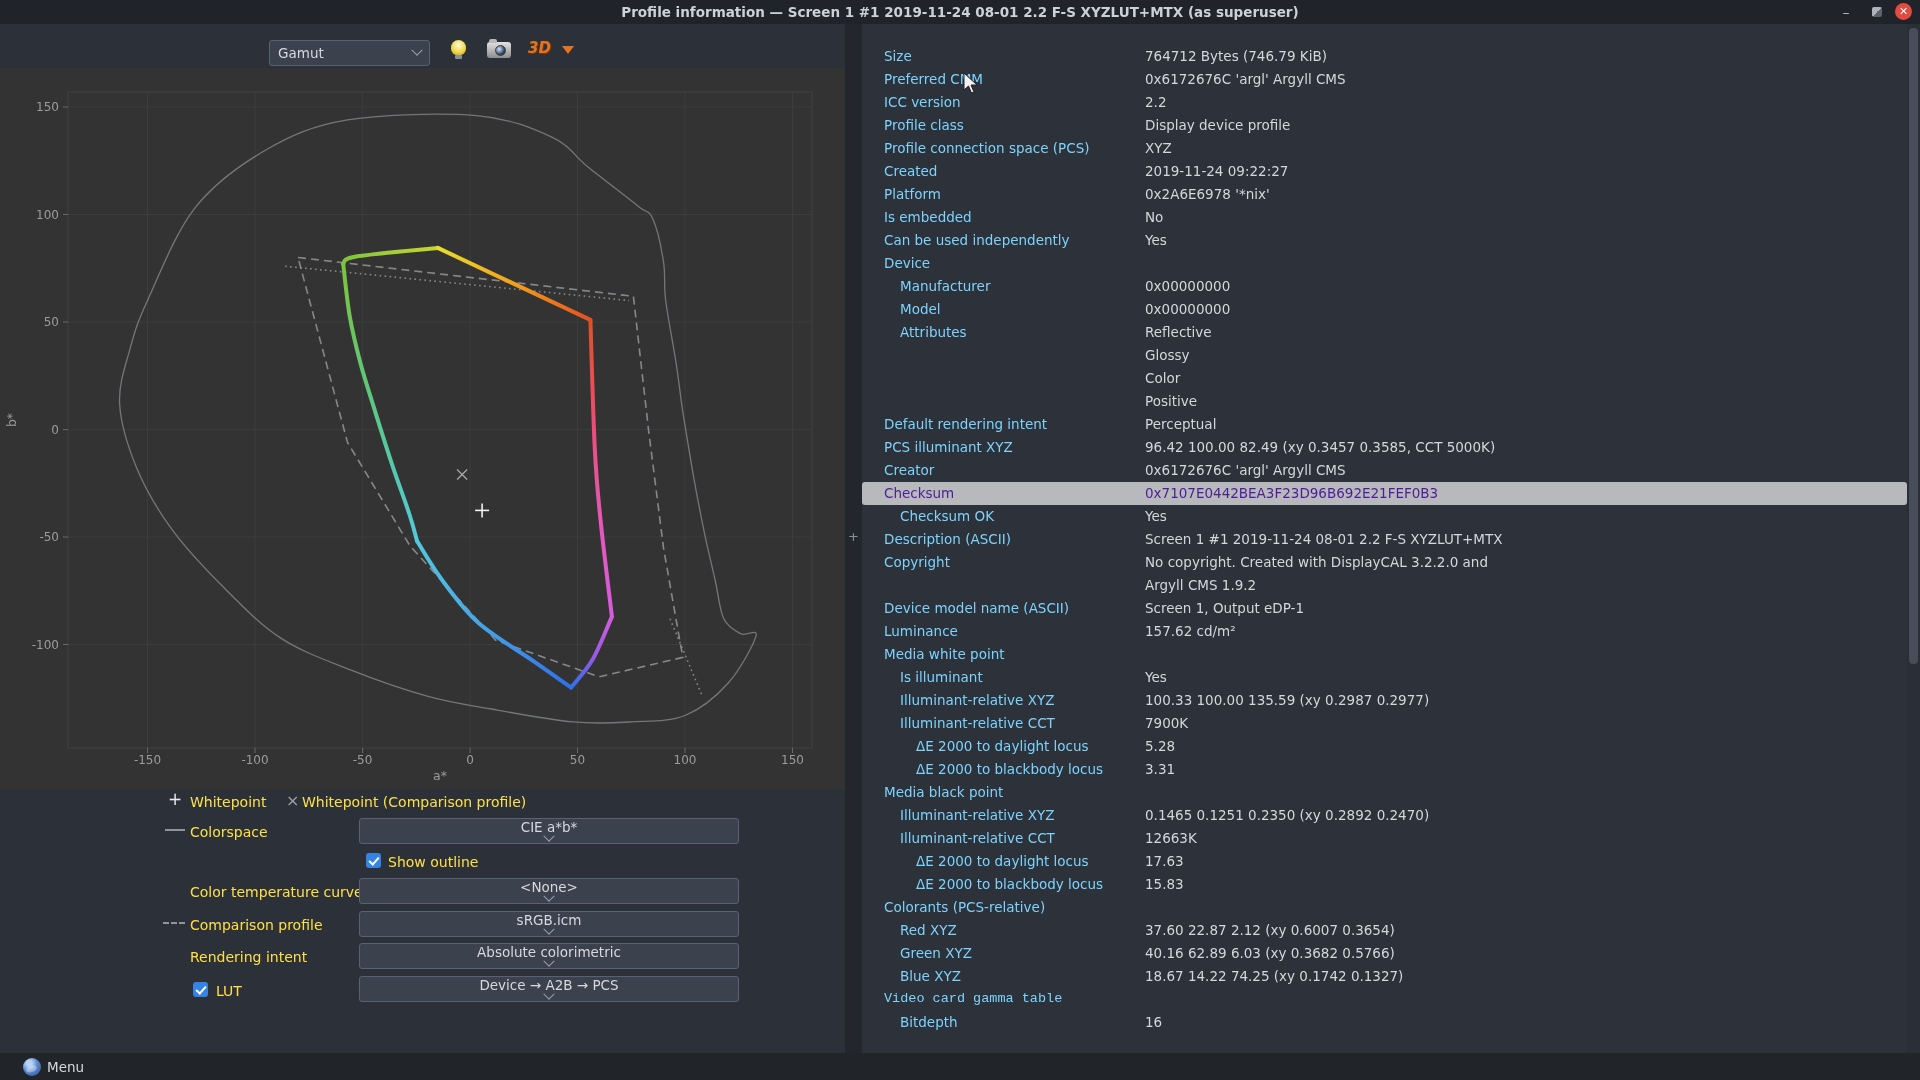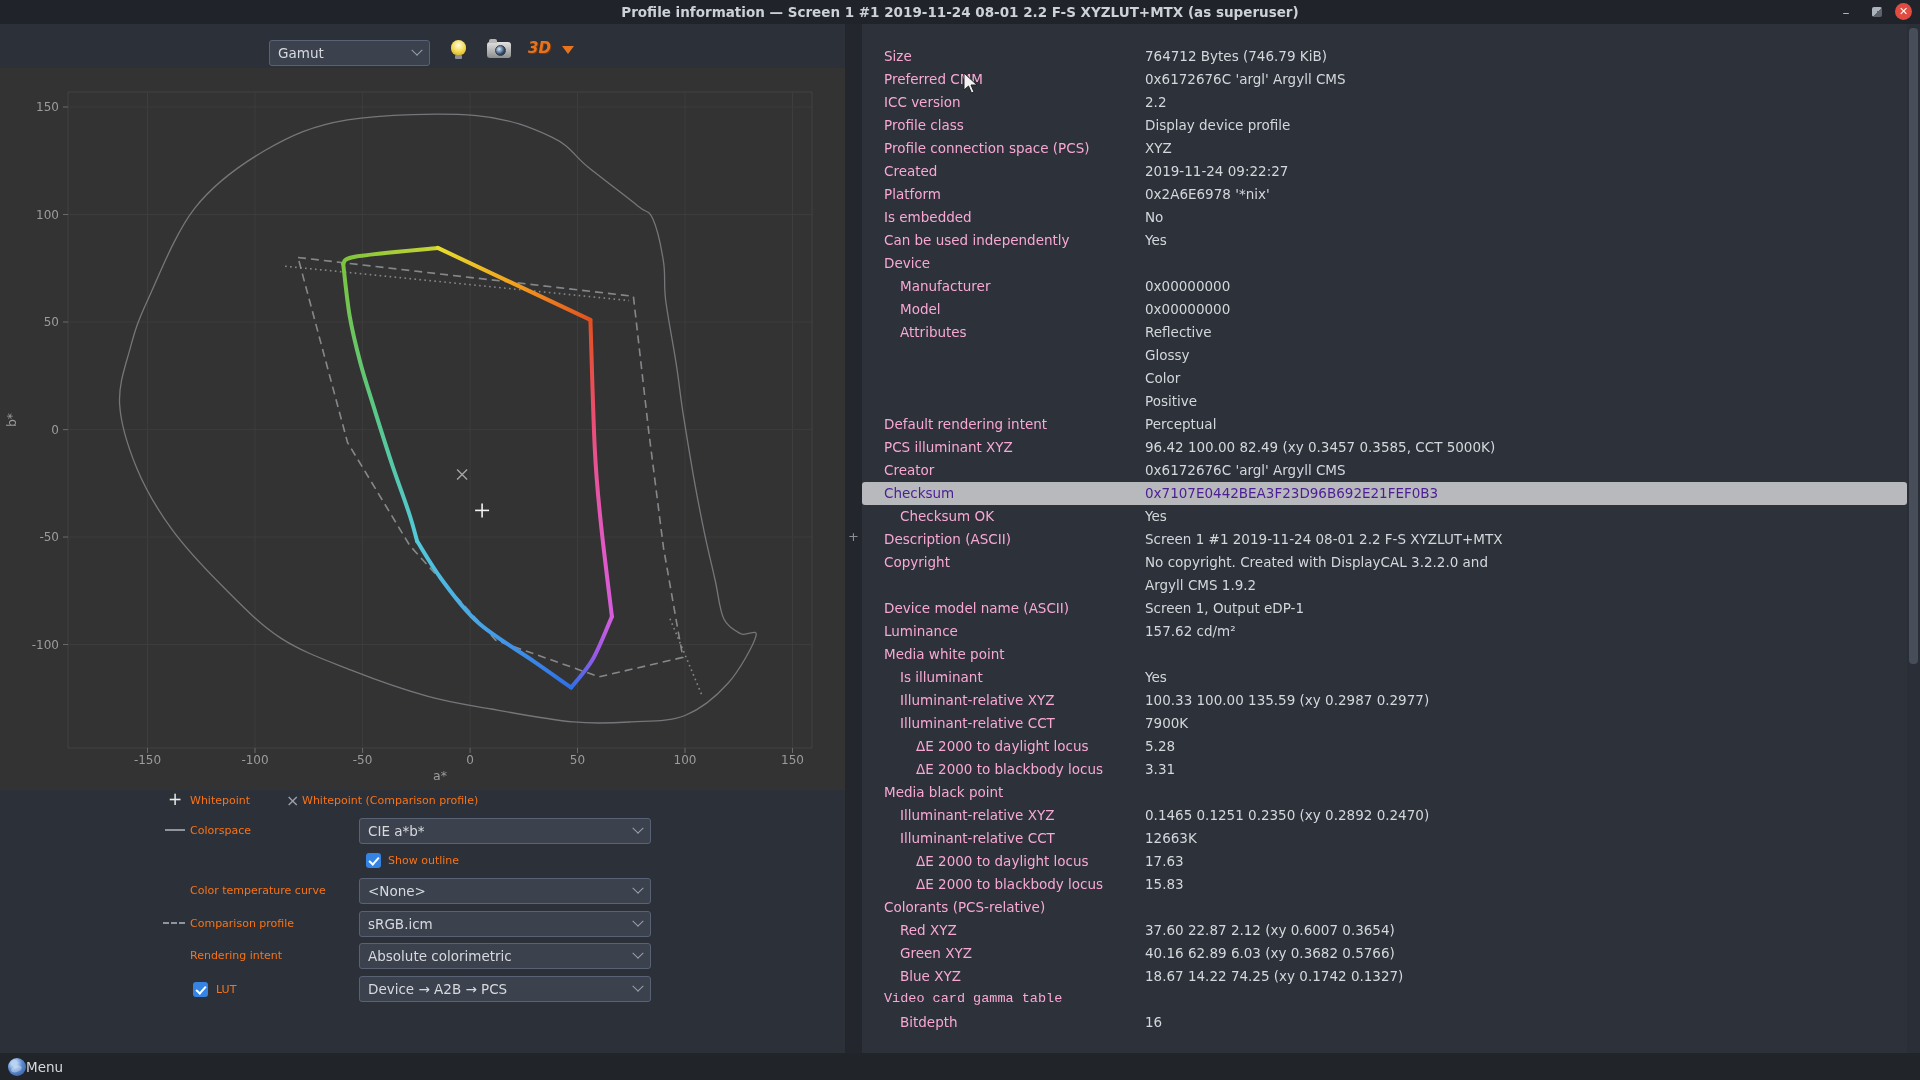--- a/index.html
+++ b/index.html
@@ -24,47 +24,47 @@
   .bulb-icon{left:451px;top:40px;width:15px;height:15px;border-radius:50% 50% 42% 42%;
     background:radial-gradient(circle at 50% 35%,#fffbe0,#f2d84a 55%,#c9a023);}
   .bulb-icon::after{content:'';position:absolute;left:4px;bottom:-4px;width:7px;height:4px;background:#8a8f98;border-radius:1px;}
   .camera-icon{left:487px;top:42px;width:24px;height:16px;border-radius:3px;background:linear-gradient(#e2e2e2,#8d8d8d);}
   .camera-icon::before{content:'';position:absolute;left:2px;top:-3px;width:8px;height:4px;background:#b9b9b9;border-radius:2px 2px 0 0;}
   .camera-icon::after{content:'';position:absolute;left:8px;top:3px;width:9px;height:9px;border-radius:50%;background:radial-gradient(circle at 35% 35%,#cfe6ff,#27415f 65%);border:1px solid #3a3a3a;}
   .threed-icon{left:528px;top:39px;font-size:15px;font-weight:800;font-style:italic;color:#e8731e;text-shadow:1px 1px 0 #7a3a0c;}
   .tri-icon{left:562px;top:46px;width:0;height:0;border-left:6px solid transparent;border-right:6px solid transparent;border-top:8px solid #e8731e;}
 
   
-  .ctl-label{font-size:11px;color:#f97316;white-space:nowrap;}
+  .ctl-label{font-size:14px;color:#fde047;white-space:nowrap;}
   .plus-glyph{color:#ececec;font-size:17px;line-height:16px;}
   .x-glyph{color:#9aa0a9;font-size:16px;line-height:16px;}
   .ln-solid{width:20px;border-top:2px solid #8f959e;}
   .ln-dash{width:22px;border-top:2px dashed #8f959e;}
   .cb{width:15px;height:15px;background:#3584e4;border-radius:3px;}
   .cb::after{content:'';position:absolute;left:5px;top:2px;width:4px;height:8px;border:solid #fff;border-width:0 2px 2px 0;transform:rotate(42deg);}
-  .ctl-dd{left:359px;width:292px;}
+  .ctl-dd{left:359px;width:380px;flex-direction:column;}
 
   
   #splitter{left:845px;top:24px;width:17px;height:1029px;background:#23262d;}
   #sash-glyph{left:3px;top:505px;color:#8a9097;font-size:13px;}
   #scrollbar{left:1907px;top:24px;width:13px;height:1029px;background:#2a2e36;}
   #scroll-thumb{left:2px;top:4px;width:9px;height:636px;background:#474e5a;border-radius:4px;}
 
   
   #info-panel{left:862px;top:24px;width:1045px;height:1029px;background:#2c313a;}
   #info-rows{left:0;top:21px;width:1045px;}
   .irow{position:relative;height:23px;}
-  .ilbl{position:absolute;top:3px;font-size:13.5px;color:#f9a8d4;white-space:nowrap;}
+  .ilbl{position:absolute;top:3px;font-size:13.5px;color:#7dd3fc;white-space:nowrap;}
   .ival{position:absolute;left:283px;top:3px;font-size:13.5px;color:#d4d7db;white-space:nowrap;}
   .irow.sel{background:#b7b9bc;border-radius:3px;}
   .irow.sel .ilbl,.irow.sel .ival{color:#4c1d95;}
 
   
   #taskbar{left:0;top:1053px;width:1920px;height:27px;background:#212429;}
-  #menu-btn{left:5px;top:0;height:27px;display:flex;align-items:center;padding:0 3px;}
+  #menu-btn{left:20px;top:0;height:27px;display:flex;align-items:center;gap:6px;padding:0 3px;}
   #menu-logo{width:18px;height:18px;border-radius:50%;background:radial-gradient(circle at 35% 30%,#b9d4f2 0 16%,#5d8bd0 45%,#2b4f8e);}
   #menu-logo::after{content:'';position:absolute;left:3px;top:8px;width:11px;height:6px;border-radius:50%;background:rgba(255,255,255,.35);transform:rotate(-20deg);}
   #menu-label{font-size:13.5px;color:#d6dade;}
 
   #cursor{left:963px;top:72px;pointer-events:none;}
 </style>
 </head>
 <body>
 
 <div class="abs" id="titlebar">

